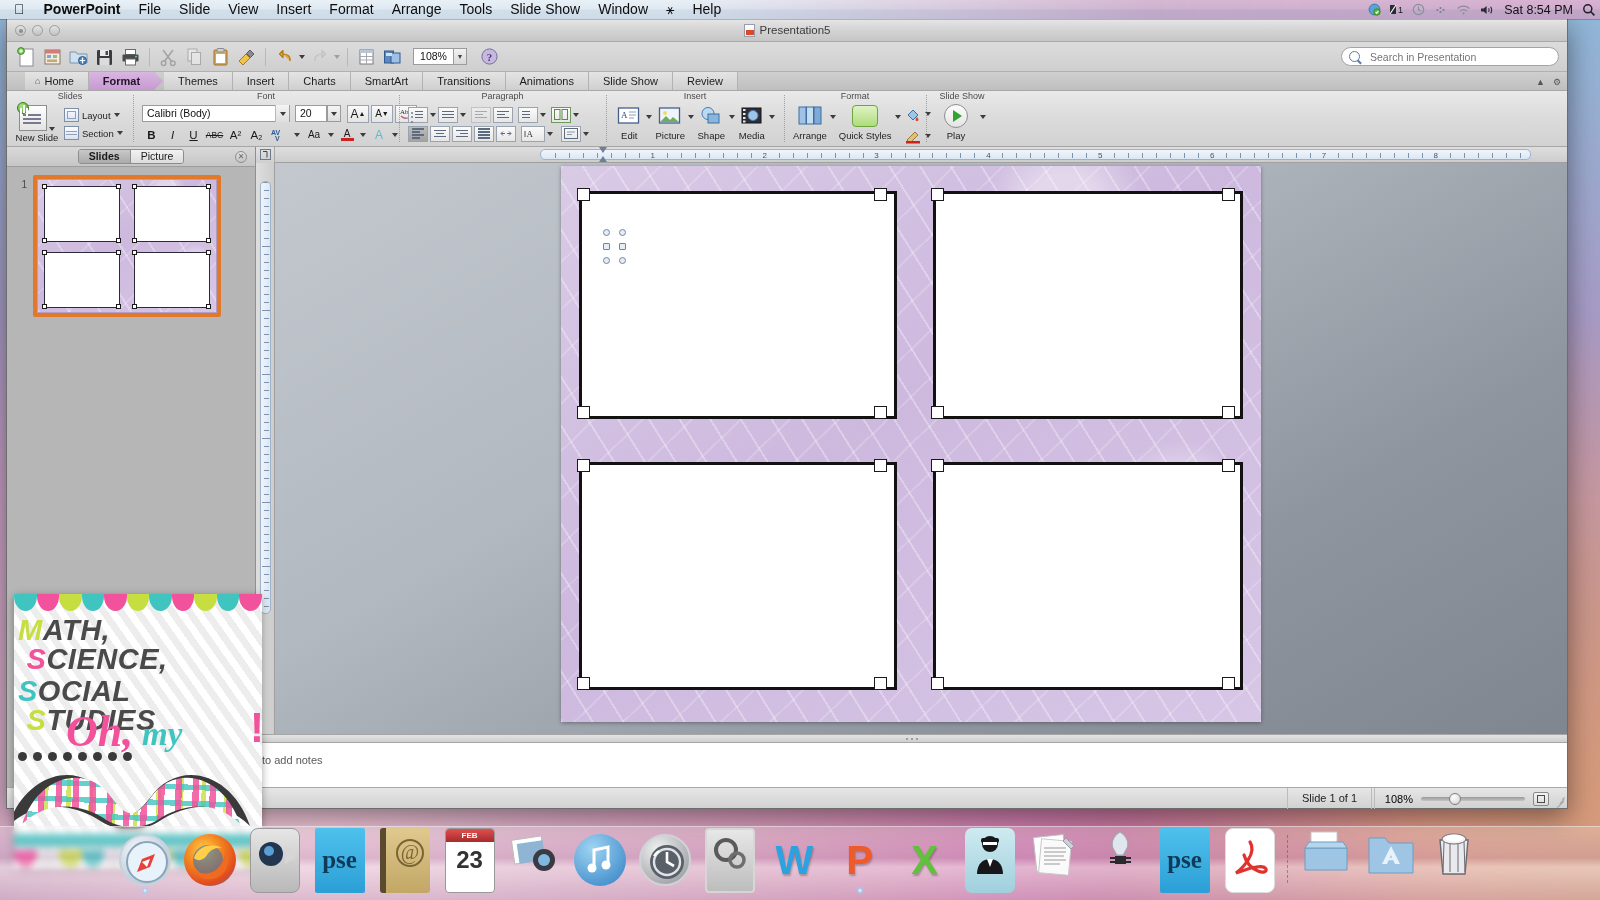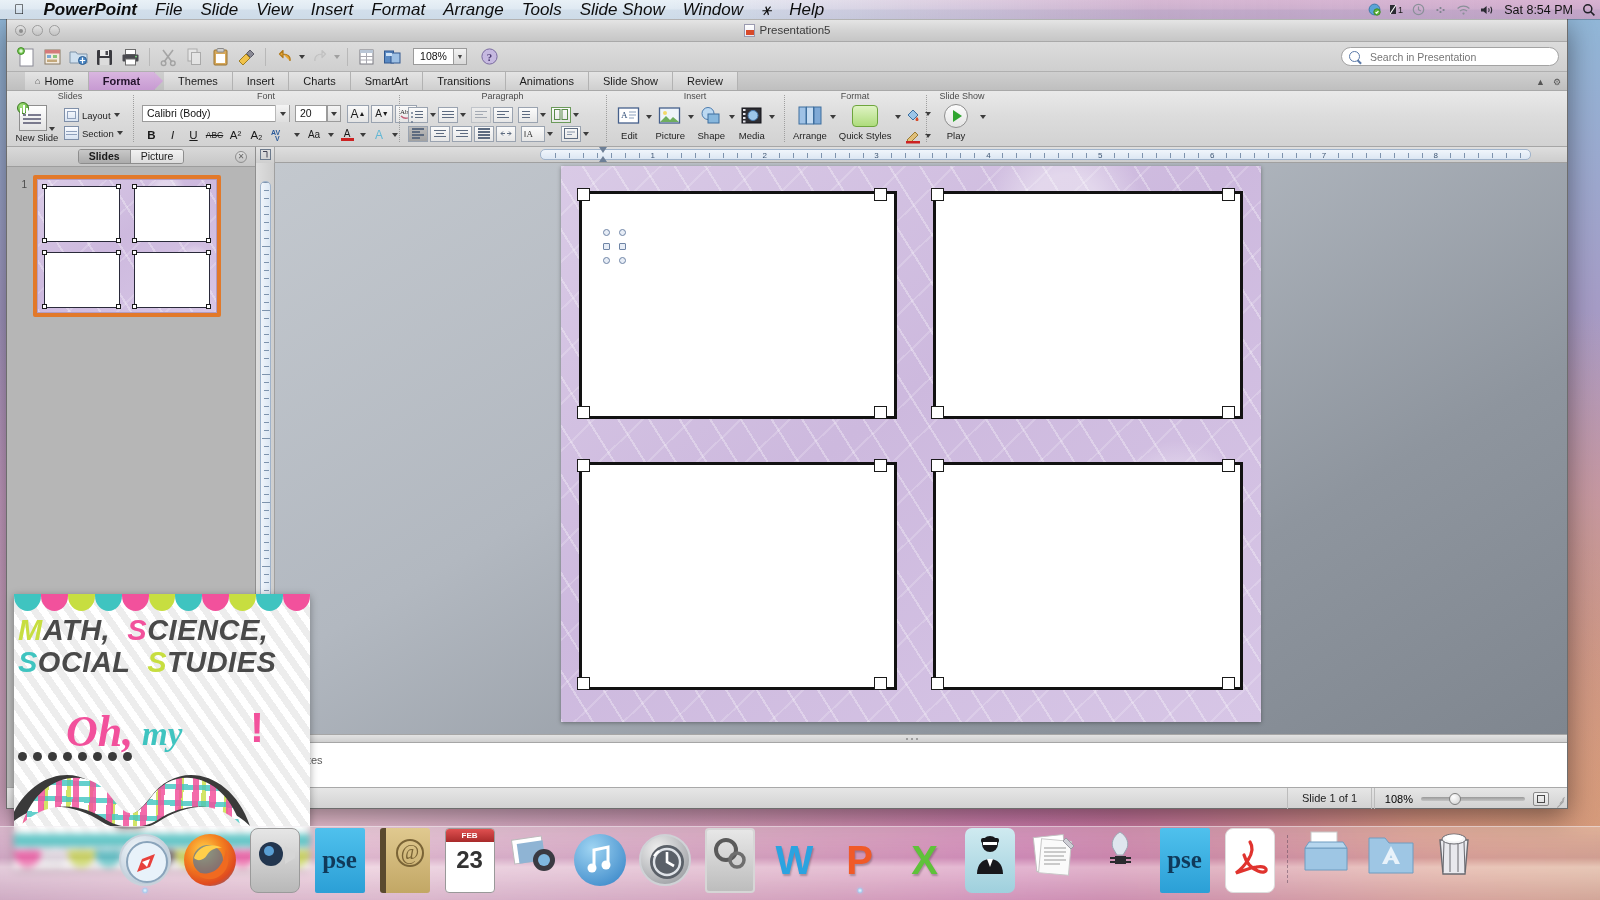--- a/index.html
+++ b/index.html
@@ -28,21 +28,21 @@
     background:linear-gradient(180deg,#e9f1f7 0%,#dfe9f2 48%,#d2dfeb 52%,#cddbe8 100%);
     display:flex; align-items:center; z-index:60;
     box-shadow:0 1px 0 rgba(0,0,0,.22);
   }
   .menubar::after{
     content:""; position:absolute; inset:0; pointer-events:none;
     background:linear-gradient(90deg, rgba(156,196,226,0) 0%, rgba(156,196,226,0) 42%, rgba(222,158,196,.62) 72%, rgba(232,170,206,.78) 100%);
     mix-blend-mode:multiply;
   }
   .mb-left { display:flex; align-items:center; gap:0; padding-left:8px; position:relative; z-index:2;}
-  .mb-item { padding:0 9px; font-size:17px; color:#0d0d0d; line-height:19px; white-space:nowrap;font-style:italic;}
+  .mb-item { padding:0 9px; font-size:14px; color:#0d0d0d; line-height:19px; white-space:nowrap;}
   .mb-item.app { font-weight:bold; }
   .apple-glyph { font-size:14px; padding:0 10px 0 6px; line-height:19px;}
   .mb-right { position:absolute; right:4px; top:0; height:19px; display:flex; align-items:center; gap:9px; z-index:2; }
   .mb-right .mi { font-size:12px; color:#2a2a33; line-height:19px; display:flex; align-items:center;}
   .clock { font-size:12.5px; color:#111; }
 
   
   .ppt-window {
     position:absolute; left:6px; top:19px; width:1562px; height:790px;
     background:#d8d8d8; z-index:20;
@@ -253,21 +253,21 @@
           background:radial-gradient(circle at 35% 30%,#fff,#cfcfcf); border:1px solid #7f7f7f;}
   .fitbtn{ width:16px;height:14px;border:1px solid #8a8a8a;border-radius:2px; background:linear-gradient(180deg,#f3f3f3,#dcdcdc); position:relative; margin-right:8px;}
   .fitbtn::after{content:"";position:absolute;left:3px;top:2px;right:3px;bottom:2px;border:1px solid #4a4a4a;}
   .grip{ position:absolute; right:2px; bottom:1px; width:12px;height:12px;}
   .grip i{position:absolute;right:0;width:9px;height:1px;background:#a0a0a0;transform:rotate(-45deg);}
 
   .sb-left-cells{display:flex; align-items:center;}
 
   
   .overlay-graphic{
-    position:absolute; left:14px; top:594px; width:296px; height:274px; z-index:40;
+    position:absolute; left:14px; top:594px; width:248px; height:274px; z-index:40;
     background:#fff; overflow:hidden; box-shadow:0 2px 8px rgba(0,0,0,.35);
   }
   .og-stripes{position:absolute;inset:0;background:
      repeating-linear-gradient(55deg,#ffffff 0 7px,#ededed 7px 14px);}
   .og-scallop-top{position:absolute;left:0;right:0;top:0;height:17px;display:flex;}
   .og-scallop-top i{flex:1;height:17px;border-bottom-left-radius:50% 90%;border-bottom-right-radius:50% 90%;}
   .og-title{position:absolute;left:4px;right:4px;top:22px;}
   .og-l{font-family:"Liberation Sans",sans-serif;font-weight:bold;font-style:italic;letter-spacing:.5px;line-height:1;}
   .og-l1{font-size:29px;}
   .og-l2{font-size:29px;margin-top:3px;}

